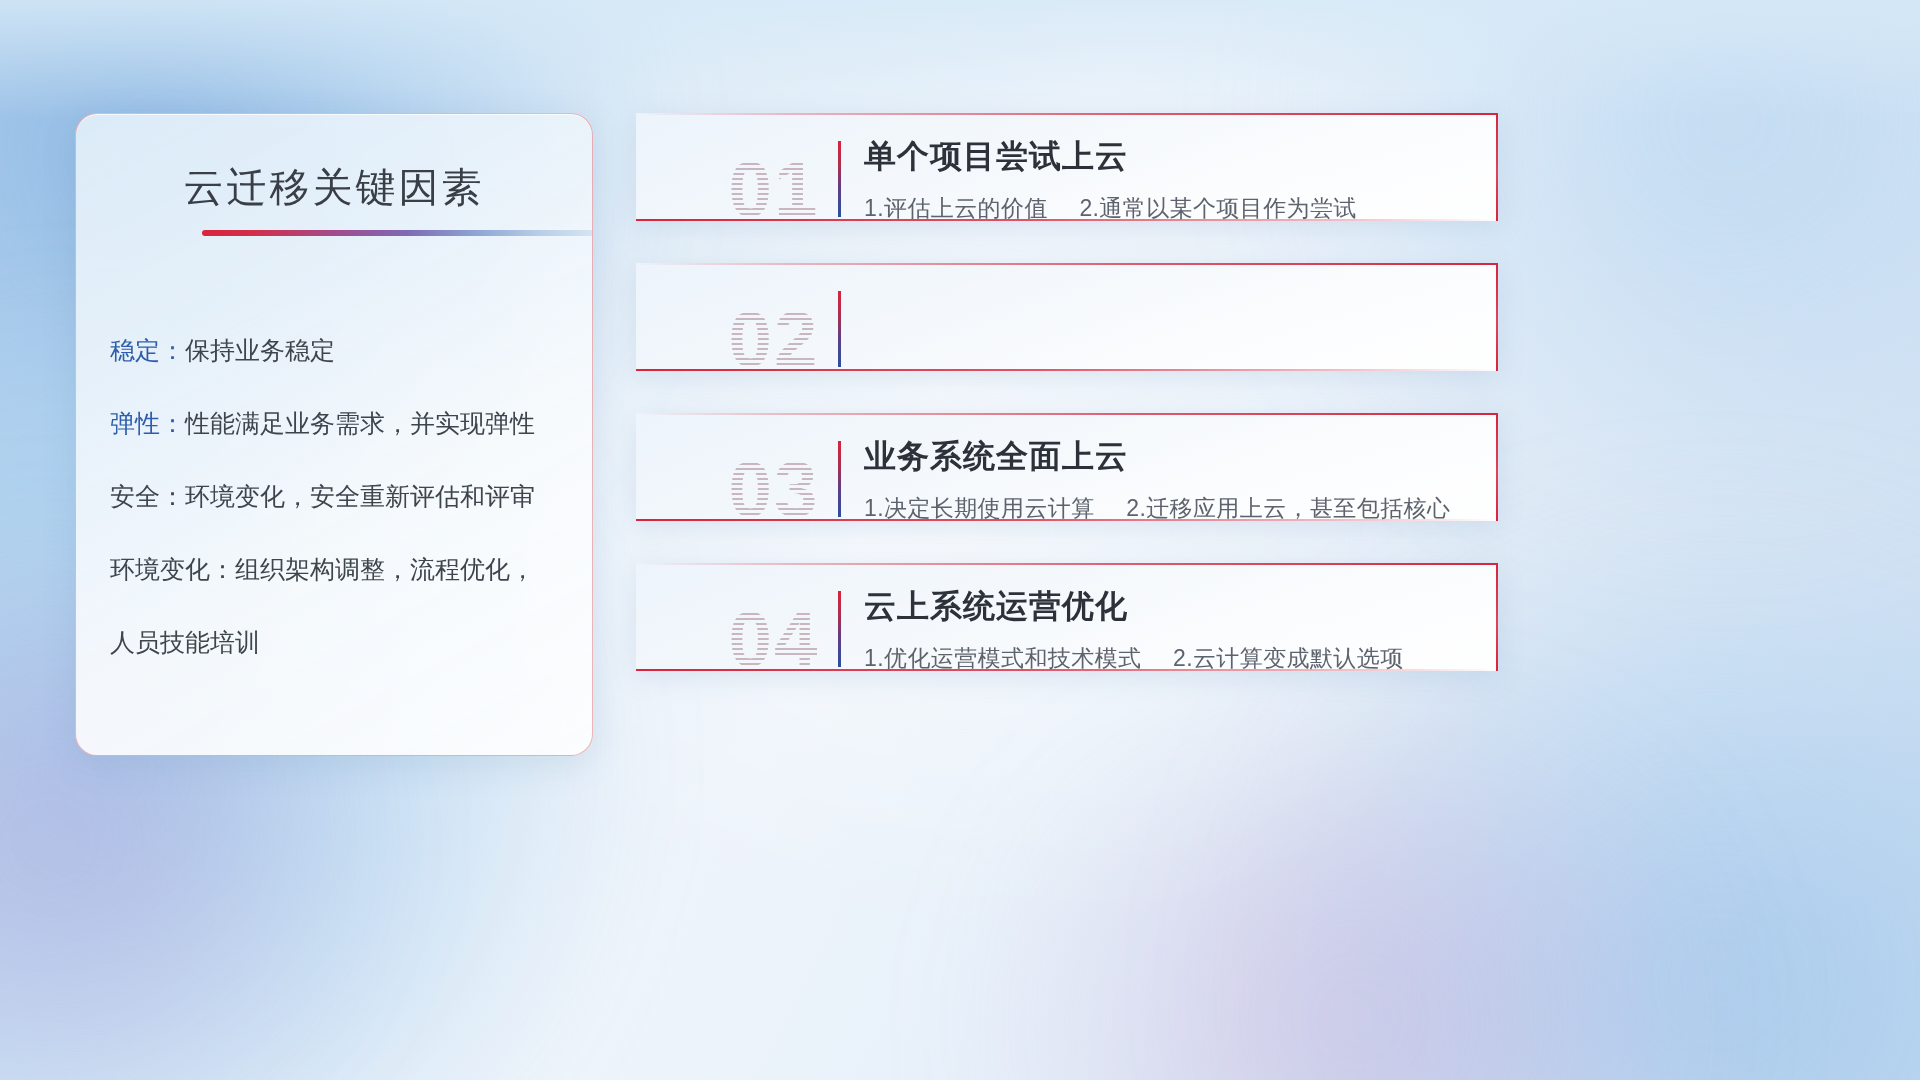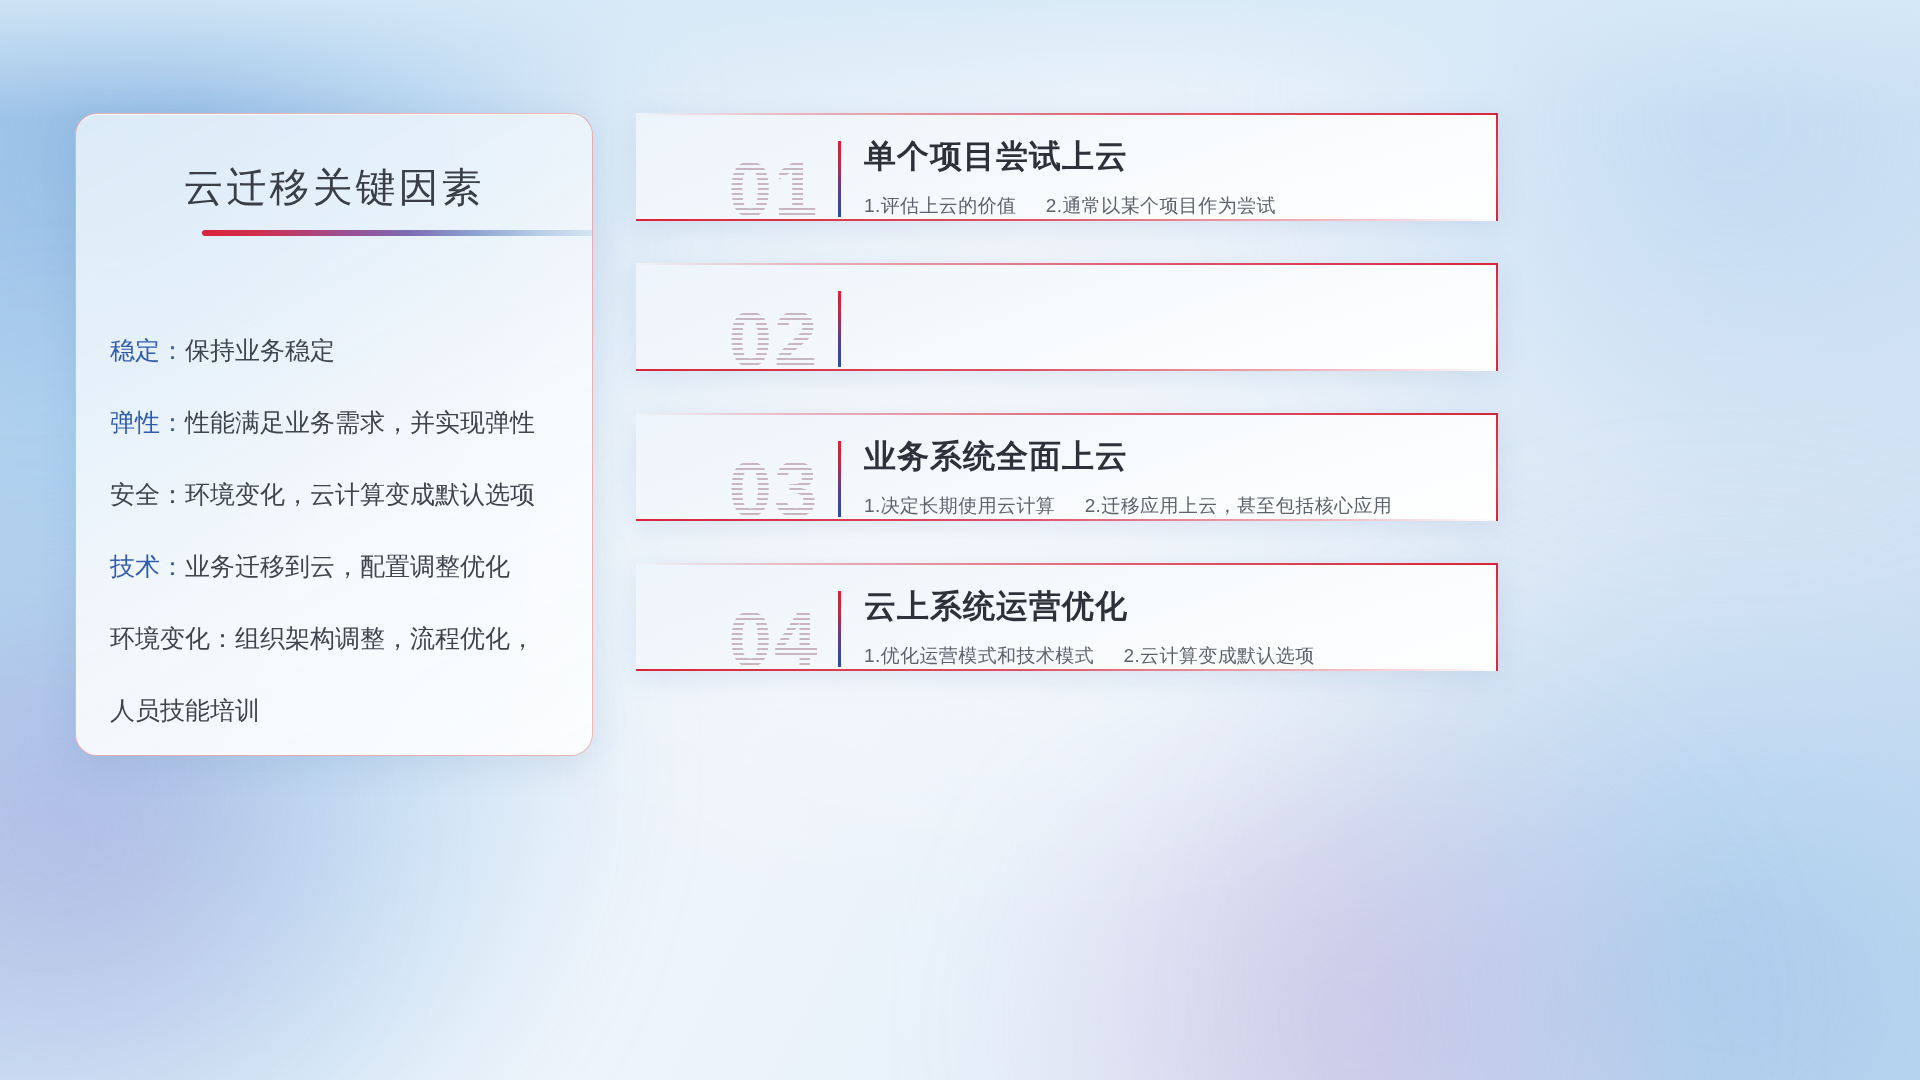--- a/index.html
+++ b/index.html
@@ -52,21 +52,21 @@
     font-size:40px;font-weight:normal;color:#3a3f47;letter-spacing:3px;
   }
   #panel-rule{
     position:absolute;left:126px;top:116px;width:394px;height:6px;border-radius:3px;
     background:linear-gradient(90deg,#d9243c 0%,#cf2f4e 14%,#9d4f93 36%,#7d6ab4 52%,#8fa6d4 70%,#b9cfe8 86%,#d7e6f3 100%);
   }
   #panel-list{position:absolute;left:34px;right:20px;top:200px;}
   .plist-row{
     font-size:25px;line-height:72px;color:#3f454d;white-space:nowrap;
   }
-  .plist-row .k{color:#2f5dab;}
+  .plist-row .k{color:#2f5dab;font-family:Liberation Serif, serif;}
   .plist-row .k.plain{color:#3f454d;}
 
   
   #cards{position:absolute;left:636px;top:113px;width:862px;}
   .card{
     position:relative;height:108px;margin-bottom:42px;
     background:linear-gradient(160deg,rgba(237,244,251,.95) 0%,rgba(244,248,252,.95) 38%,rgba(252,253,254,.97) 72%,rgba(255,255,255,.98) 100%);
     box-shadow:0 6px 26px rgba(92,132,178,.15);
     overflow:hidden;
   }
@@ -92,21 +92,21 @@
     mask-image:repeating-linear-gradient(180deg,#000 0px,#000 2px,transparent 2px,transparent 5px);
   }
   .card-num.tint{color:rgba(196,100,110,.26);}
   .card-num-wrap{position:absolute;left:24px;top:10px;width:180px;height:112px;}
   .card-divider{
     position:absolute;left:202px;top:28px;width:3px;height:76px;
     background:linear-gradient(180deg,#d8243c 0%,#a8304f 34%,#5b3f86 62%,#2a4f9e 100%);
   }
   .card-body{position:absolute;left:228px;top:22px;right:30px;}
   .card-title{font-size:32px;font-weight:bold;color:#2d323a;letter-spacing:1px;}
-  .card-sub{margin-top:14px;font-size:19px;color:#5d636c;letter-spacing:.4px;}
+  .card-sub{margin-top:14px;font-size:23px;color:#5d636c;letter-spacing:.4px;}
   .card-sub .gap{display:inline-block;width:18px;}
 </style>
 </head>
 <body>
 
 <div id="bg">
   <div class="bglayer bg-base"></div>
   <div class="bglayer bg-tl"></div>
   <div class="bglayer bg-lmid"></div>
   <div class="bglayer bg-lpink"></div>
@@ -122,24 +122,21 @@
   <div id="panel-rule"></div>
 
   <div id="panel-list">
     <div class="plist-row">
       <span class="k">稳定：</span><span class="v">保持业务稳定</span>
     </div>
     <div class="plist-row">
       <span class="k">弹性：</span><span class="v">性能满足业务需求，并实现弹性</span>
     </div>
     <div class="plist-row">
-      <span class="k plain">安全：</span><span class="v">环境变化，云计算变成默认选项</span>
-    </div>
-    <div class="plist-row">
-      <span class="k">技术：</span><span class="v">业务迁移到云，配置调整优化</span>
+      <span class="k plain">安全：</span><span class="v">环境变化，安全重新评估和评审</span>
     </div>
     <div class="plist-row">
       <span class="k plain">环境变化：</span><span class="v">组织架构调整，流程优化，</span>
     </div>
     <div class="plist-row">
       <span class="v">人员技能培训</span>
     </div>
   </div>
 </div>
 

